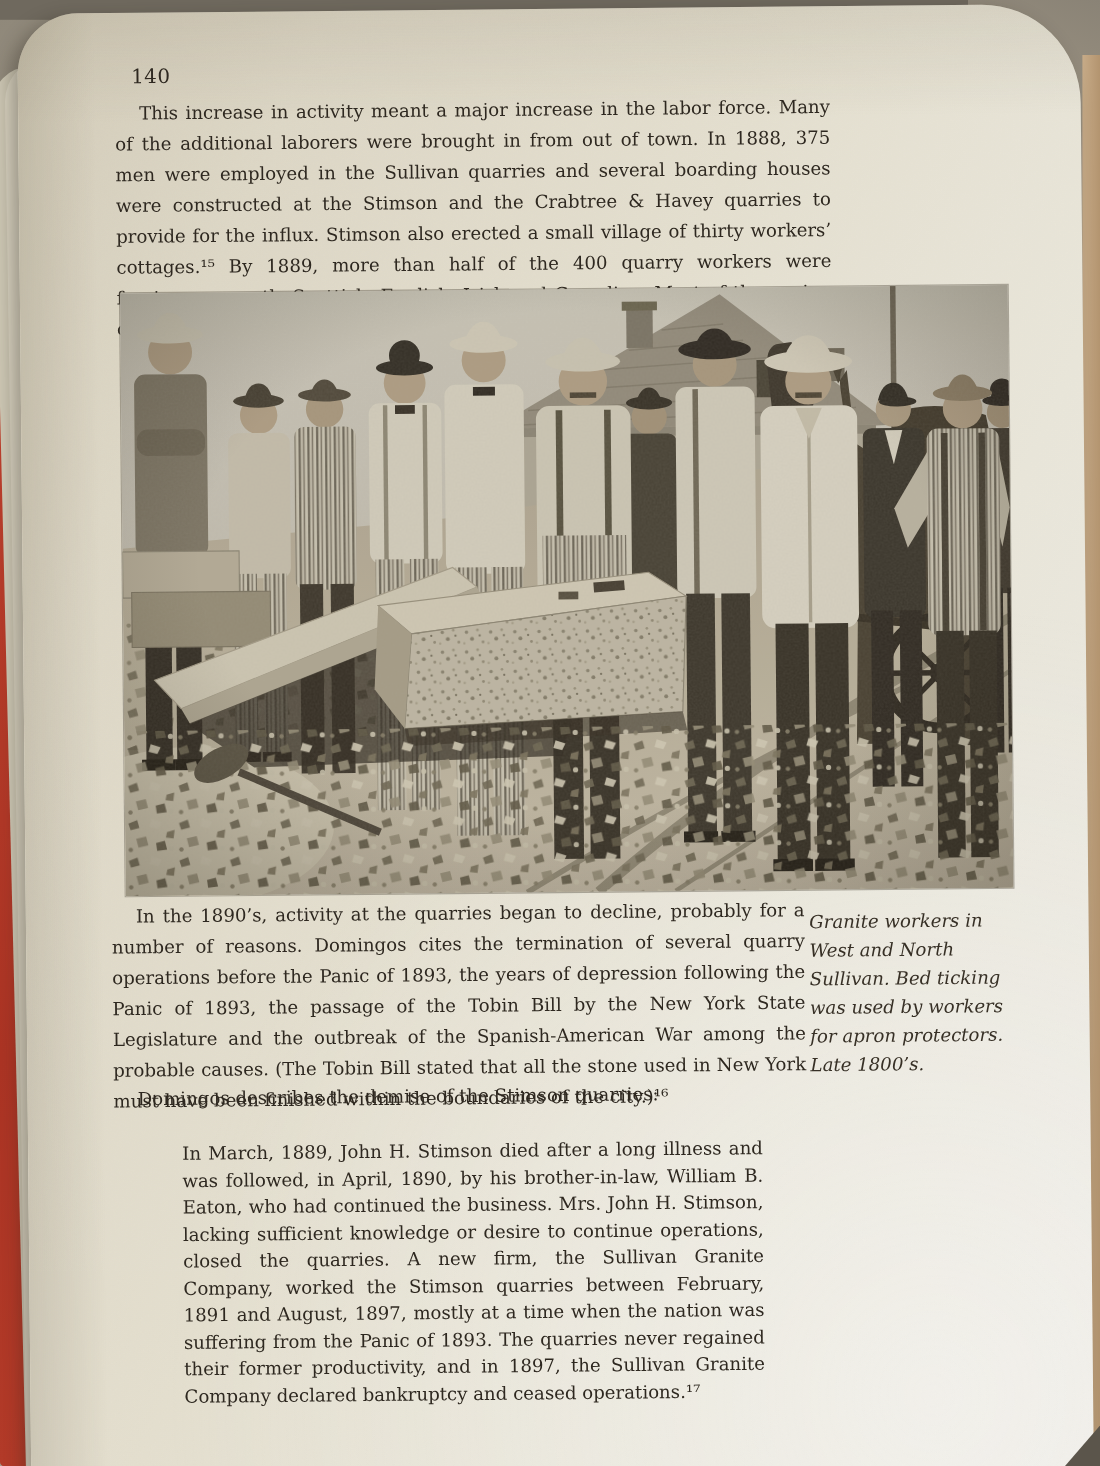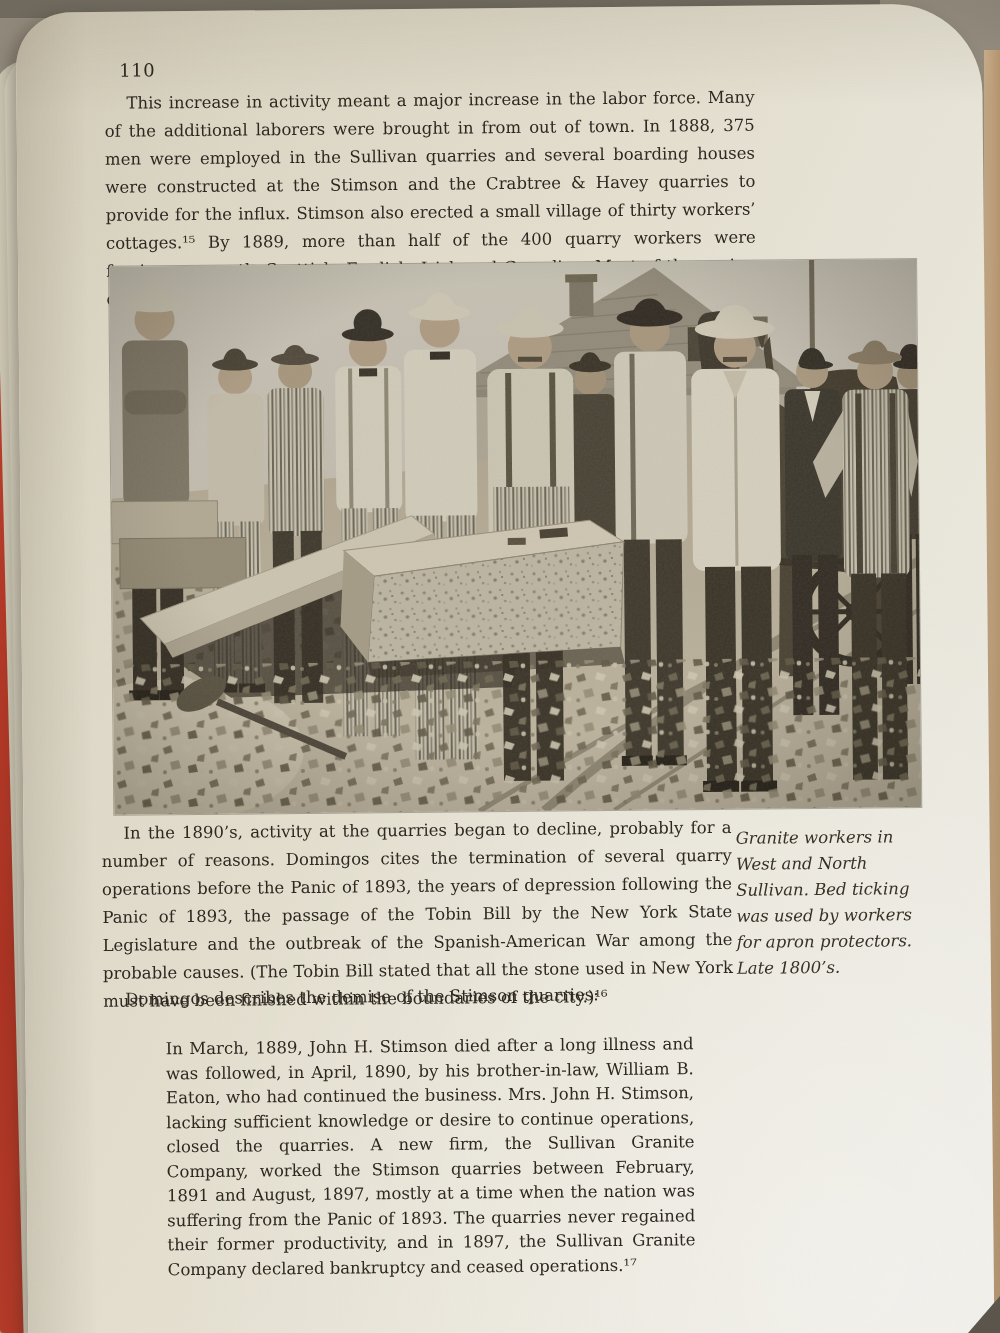--- a/index.html
+++ b/index.html
@@ -61,21 +61,21 @@
 
 <div class="page">
   <svg class="paper-grain" width="966" height="1330">
     <filter id="pg">
         <feTurbulence type="fractalNoise" baseFrequency="0.9" numOctaves="2"></feTurbulence>
       <feColorMatrix type="matrix" values="0 0 0 0 0.55  0 0 0 0 0.52  0 0 0 0 0.45  0 0 0 0.06 0"></feColorMatrix>
       </filter>
     <rect width="966" height="1330" filter="url(#pg)"></rect>
   </svg>
 
-  <div class="pageno">110</div>
+  <div class="pageno">140</div>
 
   <p class="body-text" id="para1">This increase in activity meant a major increase in the labor force.  Many of the additional laborers were brought in from out of town.  In 1888, 375 men were employed in the Sullivan quarries and several boarding houses were constructed at the Stimson and the Crabtree &amp; Havey quarries to provide for the influx.  Stimson also erected a small village of thirty workers’ cottages.¹⁵  By 1889, more than half of the 400 quarry workers were foreigners, mostly Scottish, English, Irish and Canadian.  Most of the paving cutters were Scottish and English.</p>
 
   <figure class="photo" style="margin:0">
     <svg viewBox="0 0 807 548" width="807" height="548">
       <defs>
         <linearGradient id="sky" x1="0" y1="0" x2="0" y2="1">
           <stop offset="0" stop-color="#cdc9bd"></stop>
             <stop offset="1" stop-color="#bfbaad"></stop>
         </linearGradient>

